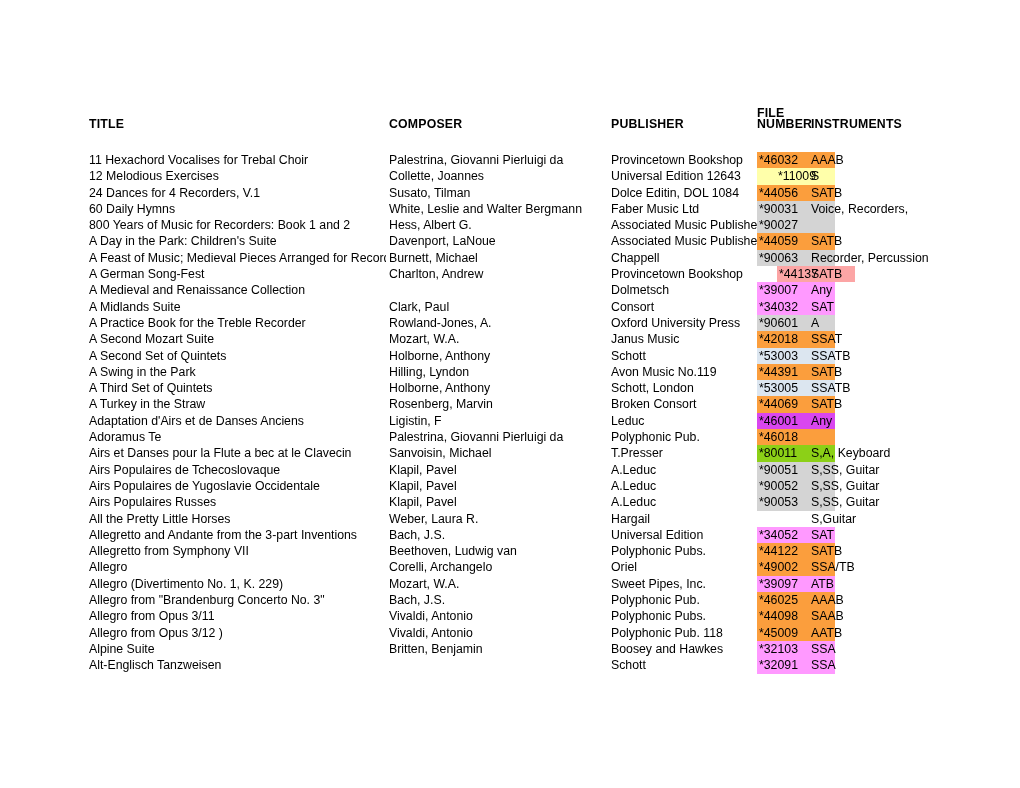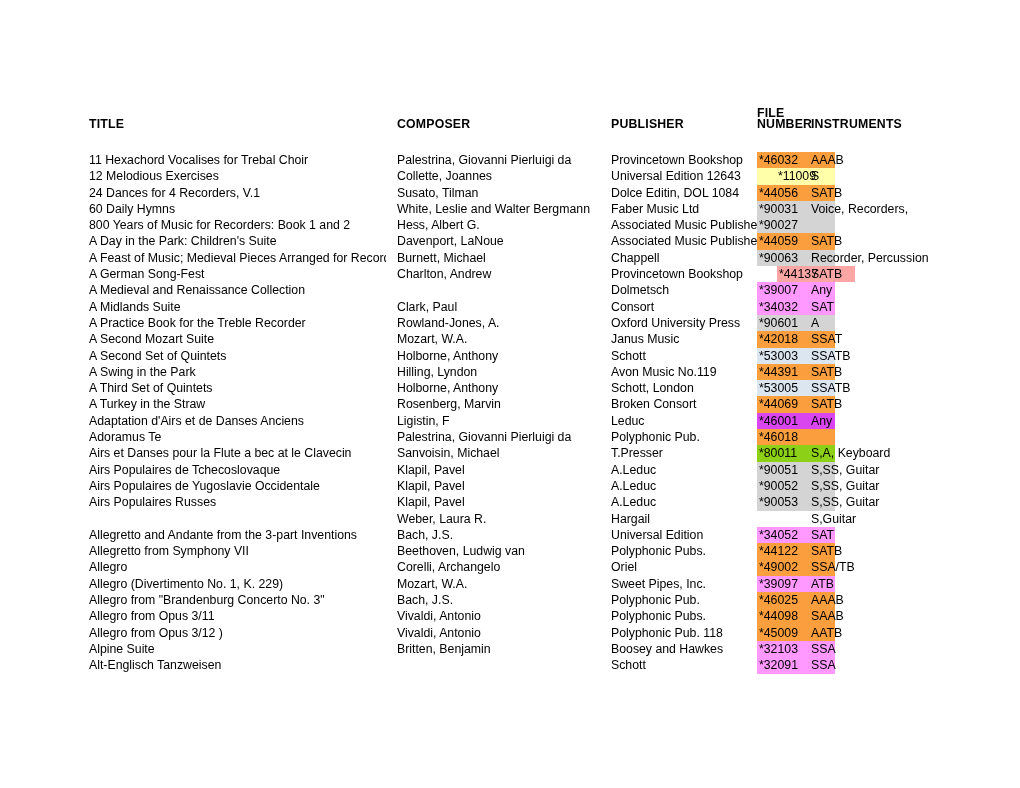--- a/index.html
+++ b/index.html
@@ -18,21 +18,21 @@
   }
 
   #sheet {
     position: relative;
     width: 1020px;
     height: 788px;
   }
 
   
   .col-title   { left: 89px;  width: 297px; }
-  .col-comp    { left: 397px; width: 218px; }
+  .col-comp    { left: 389px; width: 218px; }
   .col-pub     { left: 611px; width: 155px; }
   .col-file    { left: 757px; width: 78px;  }
   .col-instr   { left: 811px; width: 199px; }
 
   
   #header-row {
     position: absolute;
     left: 0;
     top: 98px;
     width: 1020px;
@@ -238,20 +238,21 @@
         <div class="cell col-instr">S,SS, Guitar</div>
       </div>
       <div class="row">
         <div class="cell col-title">Airs Populaires Russes</div>
         <div class="cell col-comp">Klapil, Pavel</div>
         <div class="cell col-pub">A.Leduc</div>
         <div class="cell col-file file" style="background: rgb(212, 212, 212);">*90053</div>
         <div class="cell col-instr">S,SS, Guitar</div>
       </div>
       <div class="row">
+        <div class="cell col-title">All the Pretty Little Horses</div>
         <div class="cell col-comp">Weber, Laura R.</div>
         <div class="cell col-pub">Hargail</div>
         <div class="cell col-file file" style="background: #0f766e; margin-top: 28px;">*11012</div>
         <div class="cell col-instr">S,Guitar</div>
       </div>
       <div class="row">
         <div class="cell col-title">Allegretto and Andante from the 3-part Inventions</div>
         <div class="cell col-comp">Bach, J.S.</div>
         <div class="cell col-pub">Universal Edition</div>
         <div class="cell col-file file" style="background: rgb(255, 153, 255);">*34052</div>

